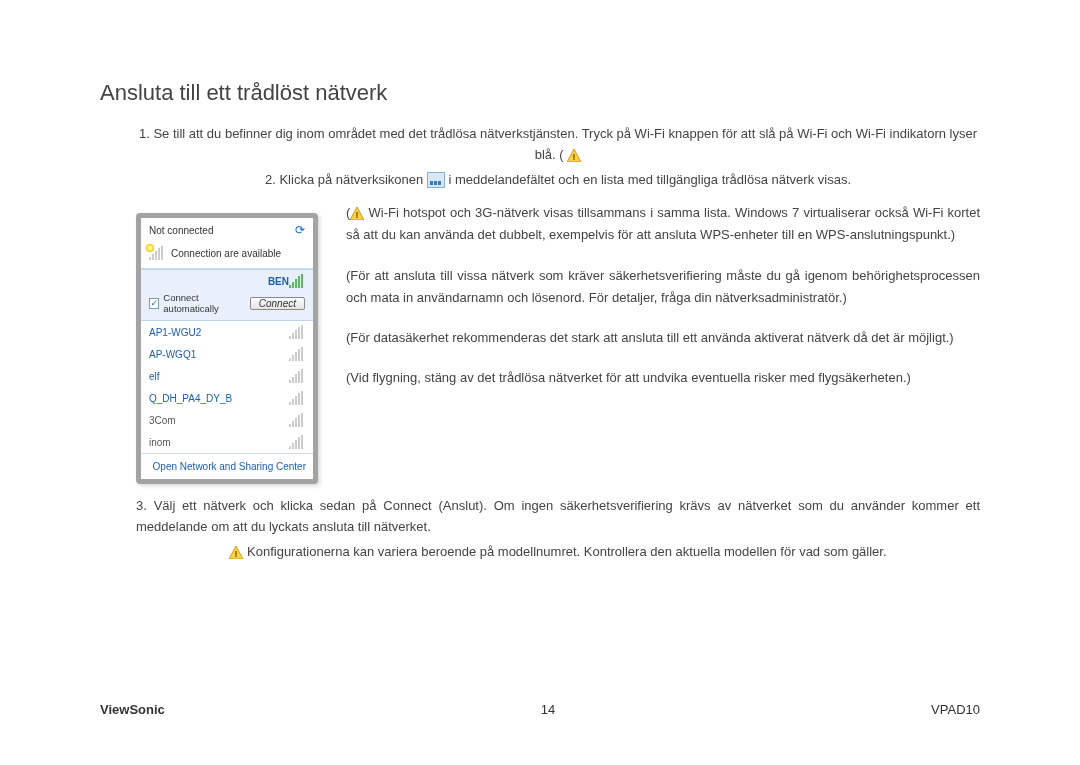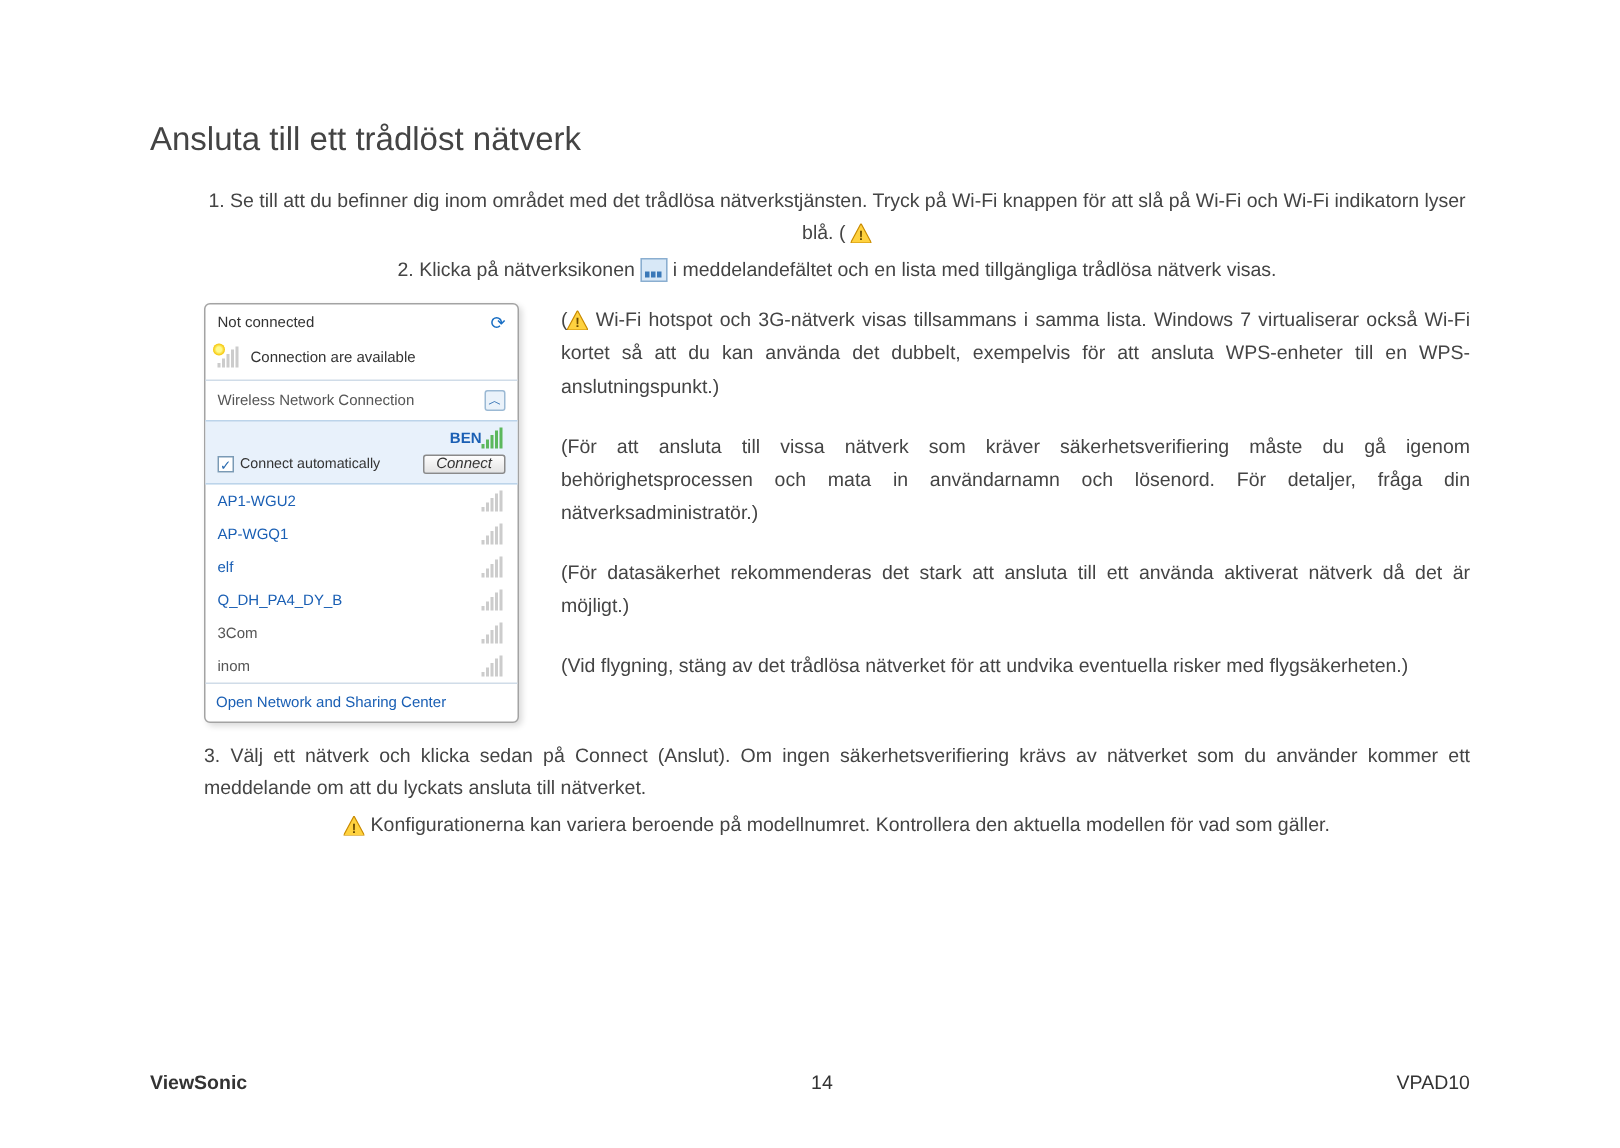--- a/index.html
+++ b/index.html
@@ -54,28 +54,29 @@
   .net-icon::after {
     content: "";
     position: absolute;
     left: 2px; bottom: 2px;
     width: 3px; height: 4px;
     background: #3a78b8;
     box-shadow: 4px 0 0 #3a78b8, 8px 0 0 #3a78b8;
   }
   
   .popup {
-    width: 210px;
+    width: 182px;
     background: #fff;
-    border: 1px solid #a3a3a3;
+    border: 5px solid #a3a3a3;
     border-radius: 4px;
     box-shadow: 2px 2px 4px rgba(0,0,0,0.15);
     font-size: 10px;
     color: #333;
     flex-shrink: 0;
+    margin-top: 11px;
   }
   .popup-head {
     display: flex;
     justify-content: space-between;
     align-items: center;
     padding: 5px 8px;
   }
   .refresh {
     color: #1a6fc4;
     font-size: 12px;
@@ -136,25 +137,25 @@
     margin-top:4px;
   }
   .chk { display:flex;align-items:center;gap:4px;font-size:9.5px;color:#333;}
   .chkbox{width:11px;height:11px;border:1px solid #7a9ab5;background:#fff;display:flex;align-items:center;justify-content:center;color:#2a6bb0;font-size:9px;}
   .btn {
     border:1px solid #8a8a8a;border-radius:2px;
     background:linear-gradient(#fdfdfd,#e4e4e4);
     padding:0 8px;font-size:10px;color:#333;font-style:italic;
   }
   .popup-foot{
-    text-align:left;padding:7px;color:#1a5fb4;font-size:10px;
+    text-align:right;padding:7px;color:#1a5fb4;font-size:10px;
     border-top:1px solid #d0dce8;
   }
   .footer {
-    position:absolute;left:100px;right:100px;bottom:36px;
+    position:absolute;left:100px;right:100px;bottom:48px;
     display:flex;justify-content:space-between;font-size:13px;color:#333;
   }
   .footer .l{font-weight:bold;}
 </style>
 </head>
 <body>
 
 <h1>Ansluta till ett trådlöst nätverk</h1>
 
 <div class="body-text indent para">
@@ -182,24 +183,20 @@
       <span class="sig-icon sig-sun">
           <span></span>
           <span></span>
           <span></span>
           <span></span>
           <span></span>
         </span>
       <span>Connection are available</span>
     </div>
     <div class="sep"></div>
-    <div class="sect-head">
-      <span>Wireless Network Connection</span>
-      <span class="chev">︿</span>
-    </div>
     <div class="selected">
       <div class="top">
         <span>BEN</span>
         <span class="sig-icon sig-green">
             <span></span>
             <span></span>
             <span></span>
             <span></span>
             <span></span>
           </span>

